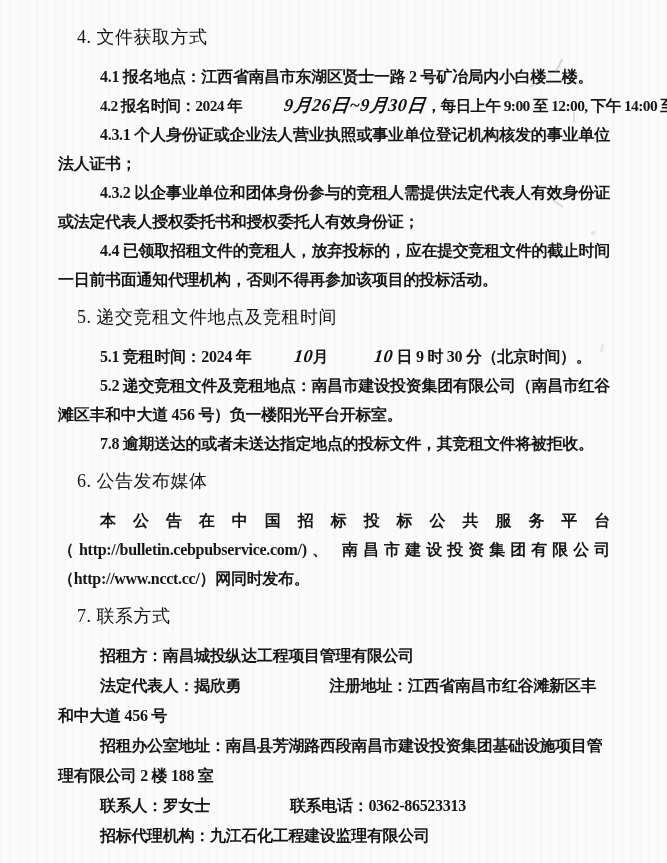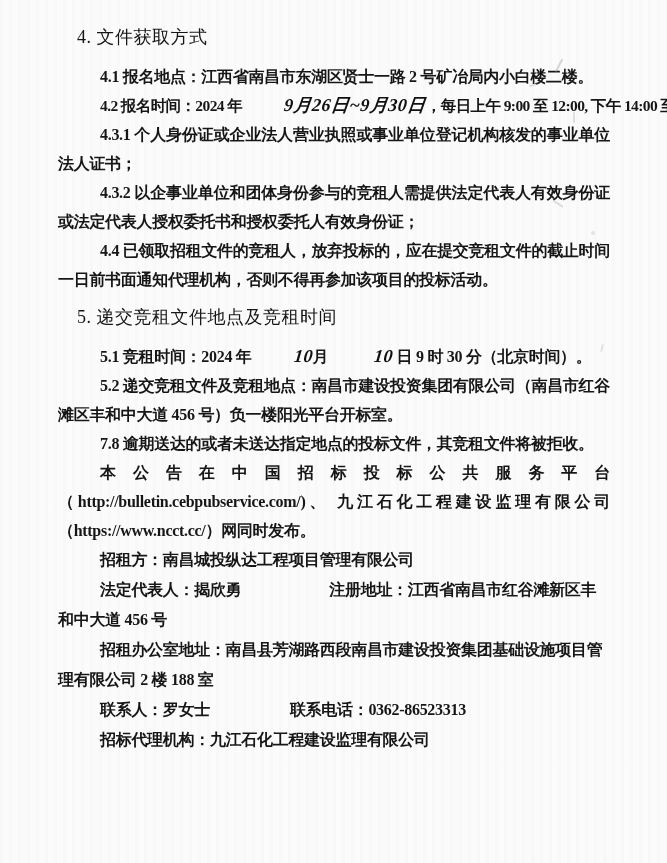--- a/index.html
+++ b/index.html
@@ -89,24 +89,26 @@
   </section>
 
   <section>
     <h2 class="sec">5. 递交竞租文件地点及竞租时间</h2>
     <p class="para"><span>5.1 竞租时间：2024 年</span><span class="hand">10</span><span>月 </span><span class="hand">10</span><span> 日 9 时 30 分（北京时间）。</span></p>
     <p class="para">5.2 递交竞租文件及竞租地点：南昌市建设投资集团有限公司（南昌市红谷滩区丰和中大道 456 号）负一楼阳光平台开标室。</p>
     <p class="para">7.8 逾期送达的或者未送达指定地点的投标文件，其竞租文件将被拒收。</p>
   </section>
 
   <section>
-    <p class="para">本公告在中国招标投标公共服务平台（http://bulletin.cebpubservice.com/)、 九江石化工程建设监理有限公司 （https://www.ncct.cc/）网同时发布。</p>
+    <h2 class="sec">6. 公告发布媒体</h2>
+    <p class="para">本公告在中国招标投标公共服务平台（http://bulletin.cebpubservice.com/)、 南昌市建设投资集团有限公司 （http://www.ncct.cc/）网同时发布。</p>
   </section>
 
   <section>
+    <h2 class="sec">7. 联系方式</h2>
     <p class="para contact">招租方：南昌城投纵达工程项目管理有限公司</p>
     <p class="para contact"><span>法定代表人：揭欣勇</span><span class="gap-xl"></span><span>注册地址：江西省南昌市红谷滩新区丰和中大道 456 号</span></p>
     <p class="para contact">招租办公室地址：南昌县芳湖路西段南昌市建设投资集团基础设施项目管理有限公司 2 楼 188 室</p>
     <p class="para contact"><span>联系人：罗女士</span><span class="gap-lg"></span><span>联系电话：0362-86523313</span></p>
     <p class="para contact">招标代理机构：九江石化工程建设监理有限公司</p>
 
   </section>
 
 </div>
 

